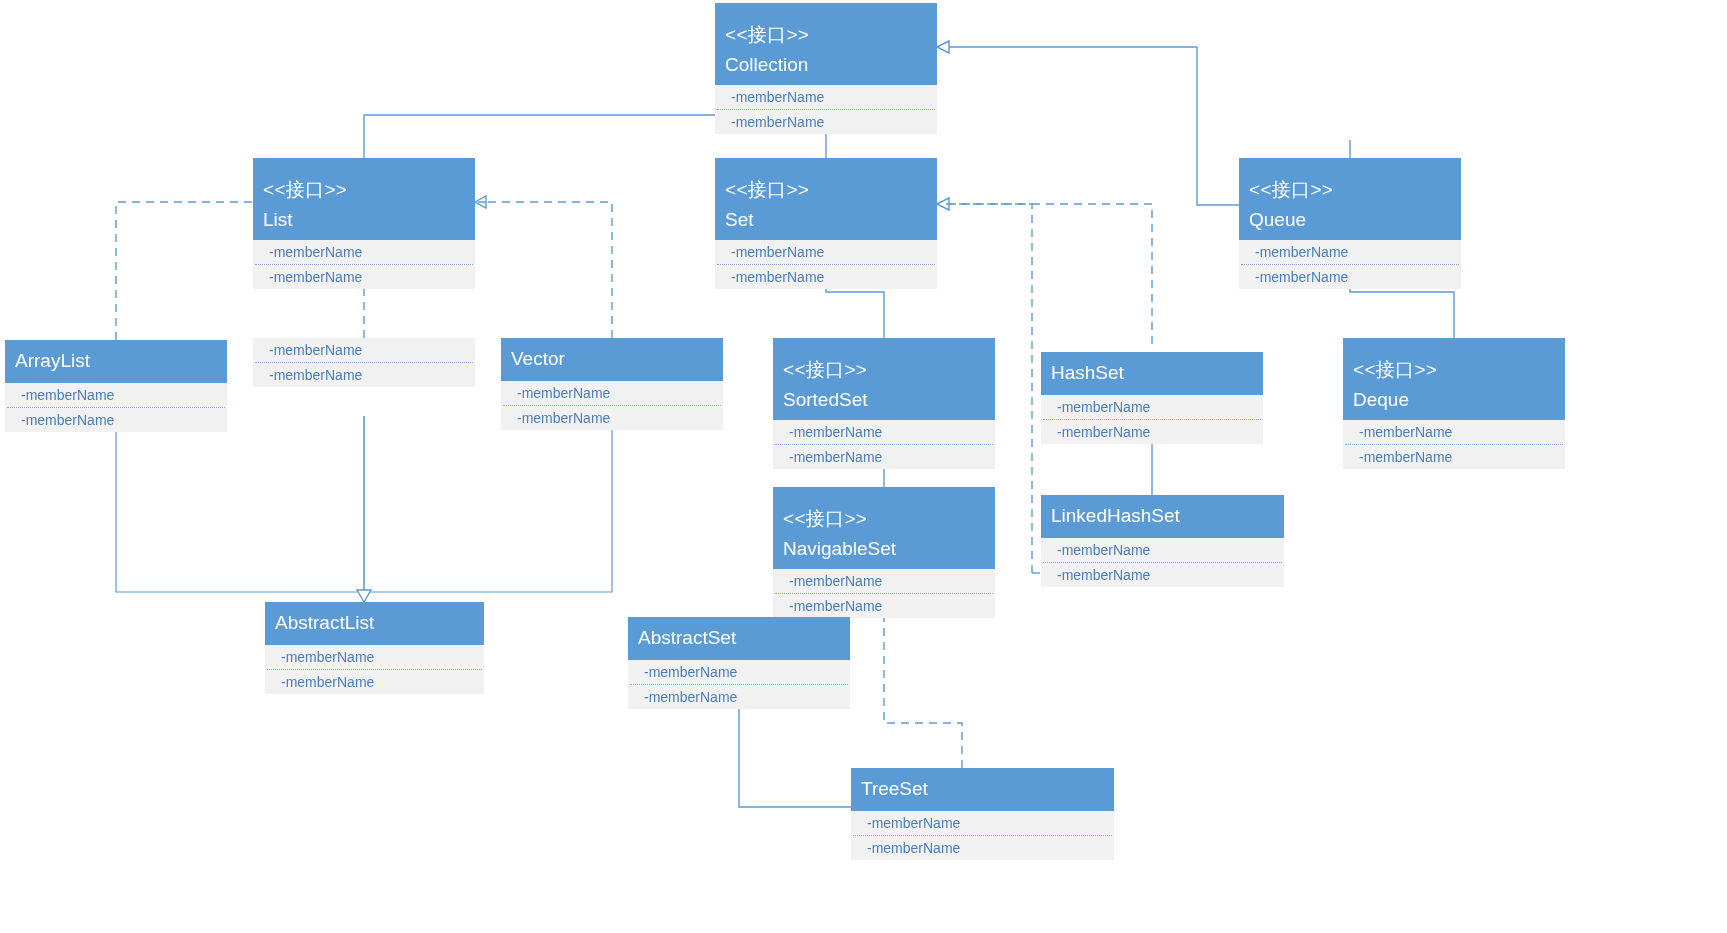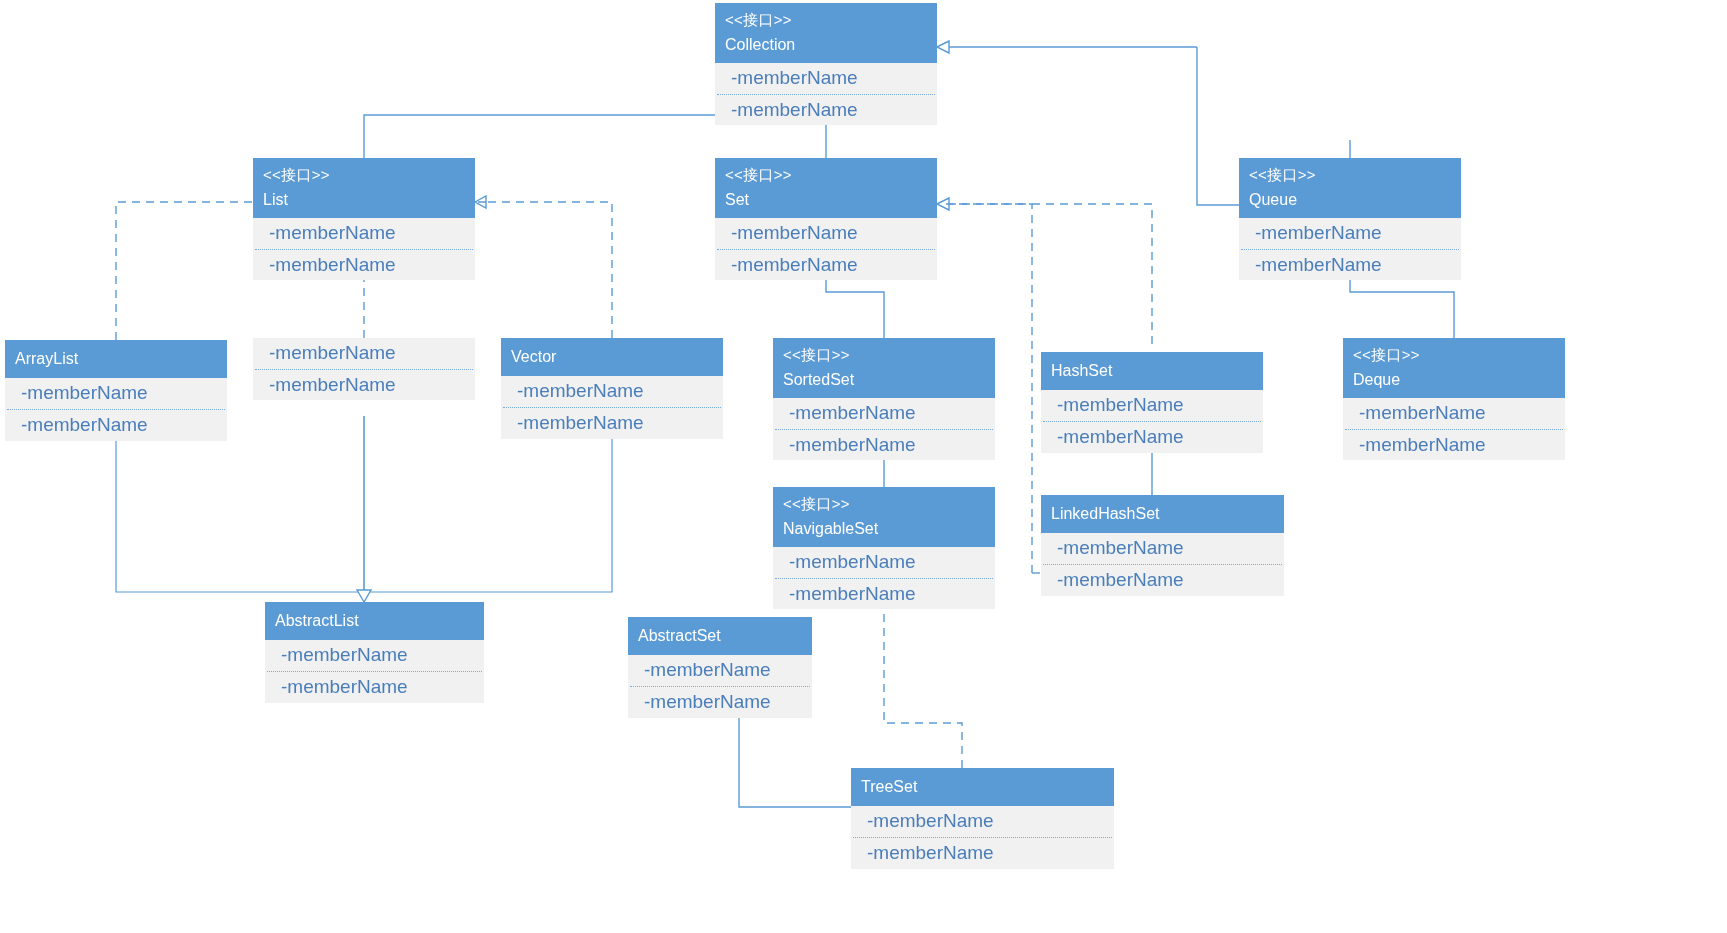--- a/index.html
+++ b/index.html
@@ -27,42 +27,43 @@
     background:#f1f1f1;
   }
   .node .hdr{
     background:#5b9bd5;
     color:#ffffff;
     box-sizing:border-box;
     padding:6px 10px 7px 10px;
     line-height:1.45;
   }
   .node .stereo{
-    font-size:15px;
+    font-size:19px;
     letter-spacing:.3px;
     display:block;
     white-space:nowrap;
+    margin-top:12px;
   }
   .node .nm{
-    font-size:16px;
+    font-size:19px;
     display:block;
     white-space:nowrap;
     margin-top:2px;
   }
   .node.plain .hdr{
     padding:7px 2px 8px 10px;
   }
   .node.plain .nm{margin-top:0;}
   .node .attrs{
     background:#f1f1f1;
     box-sizing:border-box;
   }
   .node .attr{
     color:#4a7ebb;
-    font-size:19px;
+    font-size:14px;
     padding:3px 4px 3px 16px;
     white-space:nowrap;
     line-height:1.3;
   }
   .node .sep{
     border-top:1px dotted #7aa9dd;
     margin:0 2px;
     height:0;
   }
 </style>
@@ -283,21 +284,21 @@
     <div class="node plain" style="left: 265px; top: 602px; width: 219px;">
       <div class="hdr">
         <span class="nm">AbstractList</span>
       </div>
       <div class="attrs">
         <div class="attr">-memberName</div>
         <div class="sep"></div>
         <div class="attr">-memberName</div>
       </div>
     </div>
-    <div class="node plain" style="left: 628px; top: 617px; width: 184px;">
+    <div class="node plain" style="left: 628px; top: 617px; width: 222px;">
       <div class="hdr">
         <span class="nm">AbstractSet</span>
       </div>
       <div class="attrs">
         <div class="attr">-memberName</div>
         <div class="sep"></div>
         <div class="attr">-memberName</div>
       </div>
     </div>
     <div class="node plain" style="left: 851px; top: 768px; width: 263px;">

